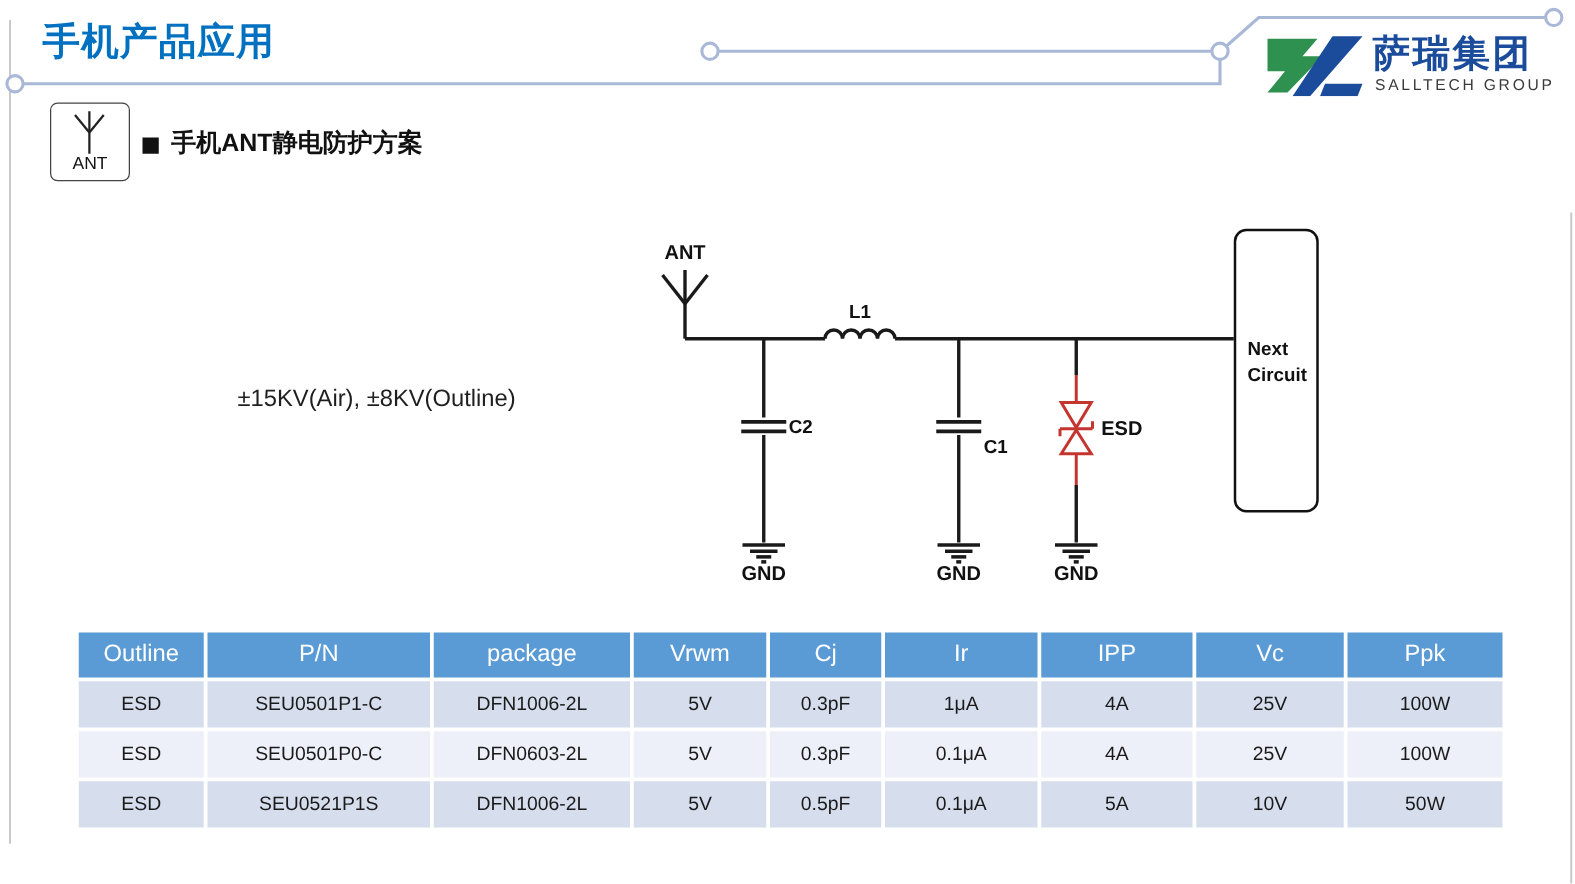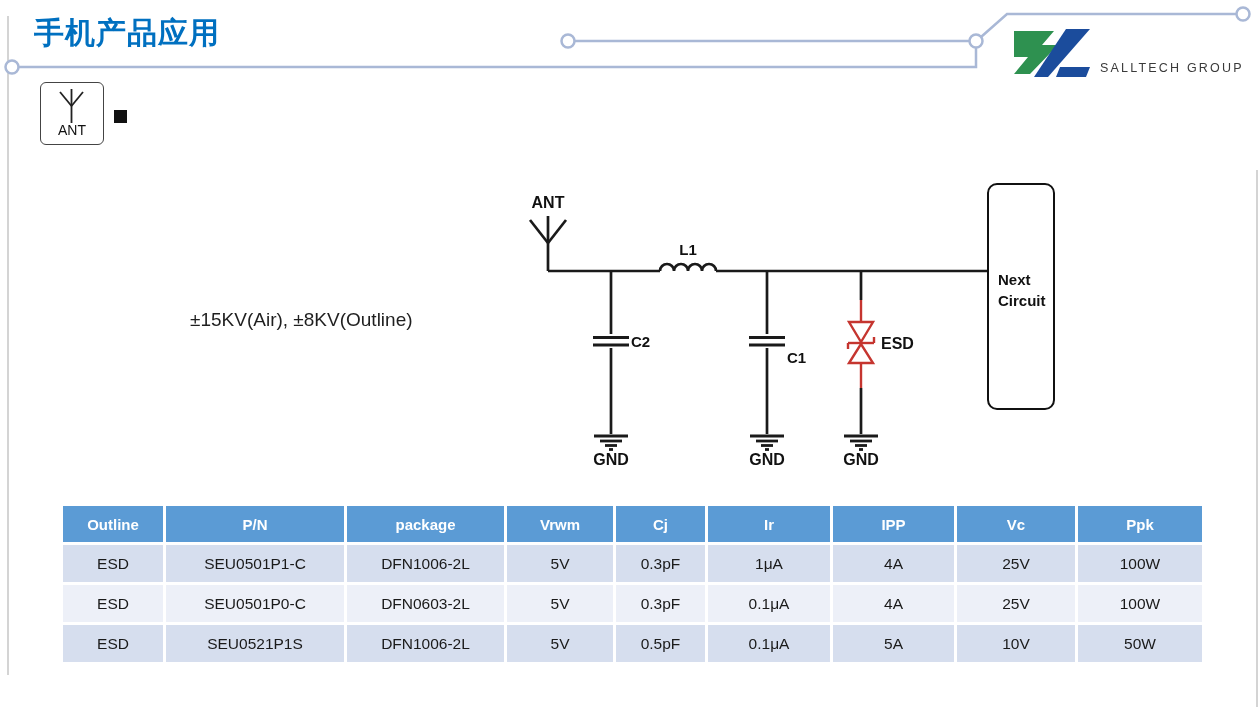--- a/index.html
+++ b/index.html
@@ -38,21 +38,21 @@
     background:#fff;box-sizing:border-box;
   }
   .next-text{padding:84px 16px 0 9px;font-size:15px;font-weight:bold;line-height:21px;color:#111;}
   
   .spec-table{
     position:absolute;left:60px;top:503px;width:1145px;
     border-collapse:separate;border-spacing:3px;table-layout:fixed;
   }
   .spec-table th{
     background:var(--table-header-bg,#5b9bd5);color:var(--table-header-text,#fff);
-    font-size:15px;font-weight:bold;height:36px;text-align:center;padding:0;
+    font-size:19px;font-weight:normal;height:36px;text-align:center;padding:0;
   }
   .spec-table td{
     font-size:15.5px;color:#1a1a1a;height:37px;text-align:center;padding:0;
   }
   .spec-table tbody tr:nth-child(odd) td{background:var(--row-odd,#d6deee);}
   .spec-table tbody tr:nth-child(even) td{background:var(--row-even,#edf0f8);}
 </style>
 </head>
 <body>
 
@@ -136,31 +136,33 @@
     </g>
   </svg>
 
   <div class="abs page-title">手机产品应用</div>
 
   <svg class="abs" style="left:1010px;top:27px;" width="82" height="50" viewBox="0 0 82 50">
     <path fill="var(--logo-green,#2e9150)" d="M4 4 L44 4 L32 18 L48 18 L20 47 L4 47 L18 30 L4 30 Z"></path>
     <path fill="var(--logo-blue,#1b4c9c)" d="M56 2 L80 2 L38 50 L24 50 Z"></path>
     <path fill="var(--logo-blue,#1b4c9c)" d="M50 40 L80 40 L76 50 L46 50 Z"></path>
   </svg>
+  <div class="abs logo-zh">萨瑞集团</div>
   <div class="abs logo-en">SALLTECH GROUP</div>
 
   <div class="abs ant-box">
     <svg width="61" height="42" viewBox="0 0 61 42" stroke="#222" stroke-width="1.8" fill="none">
       <path d="M30.5 6 V40"></path>
       <path d="M19 9 L30.5 23"></path>
       <path d="M42 9 L30.5 23"></path>
     </svg>
   </div>
   <div class="abs ant-box-label">ANT</div>
   <div class="abs bullet-square"></div>
+  <div class="abs section-heading">手机ANT静电防护方案</div>
 
   <div class="abs iec">
     <div>±15KV(Air), ±8KV(Outline)</div>
   </div>
 
   <div class="abs clabel ant-label">ANT</div>
   <div class="abs clabel l1-label">L1</div>
   <div class="abs clabel c2-label">C2</div>
   <div class="abs clabel c1-label">C1</div>
   <div class="abs clabel esd-label">ESD</div>

